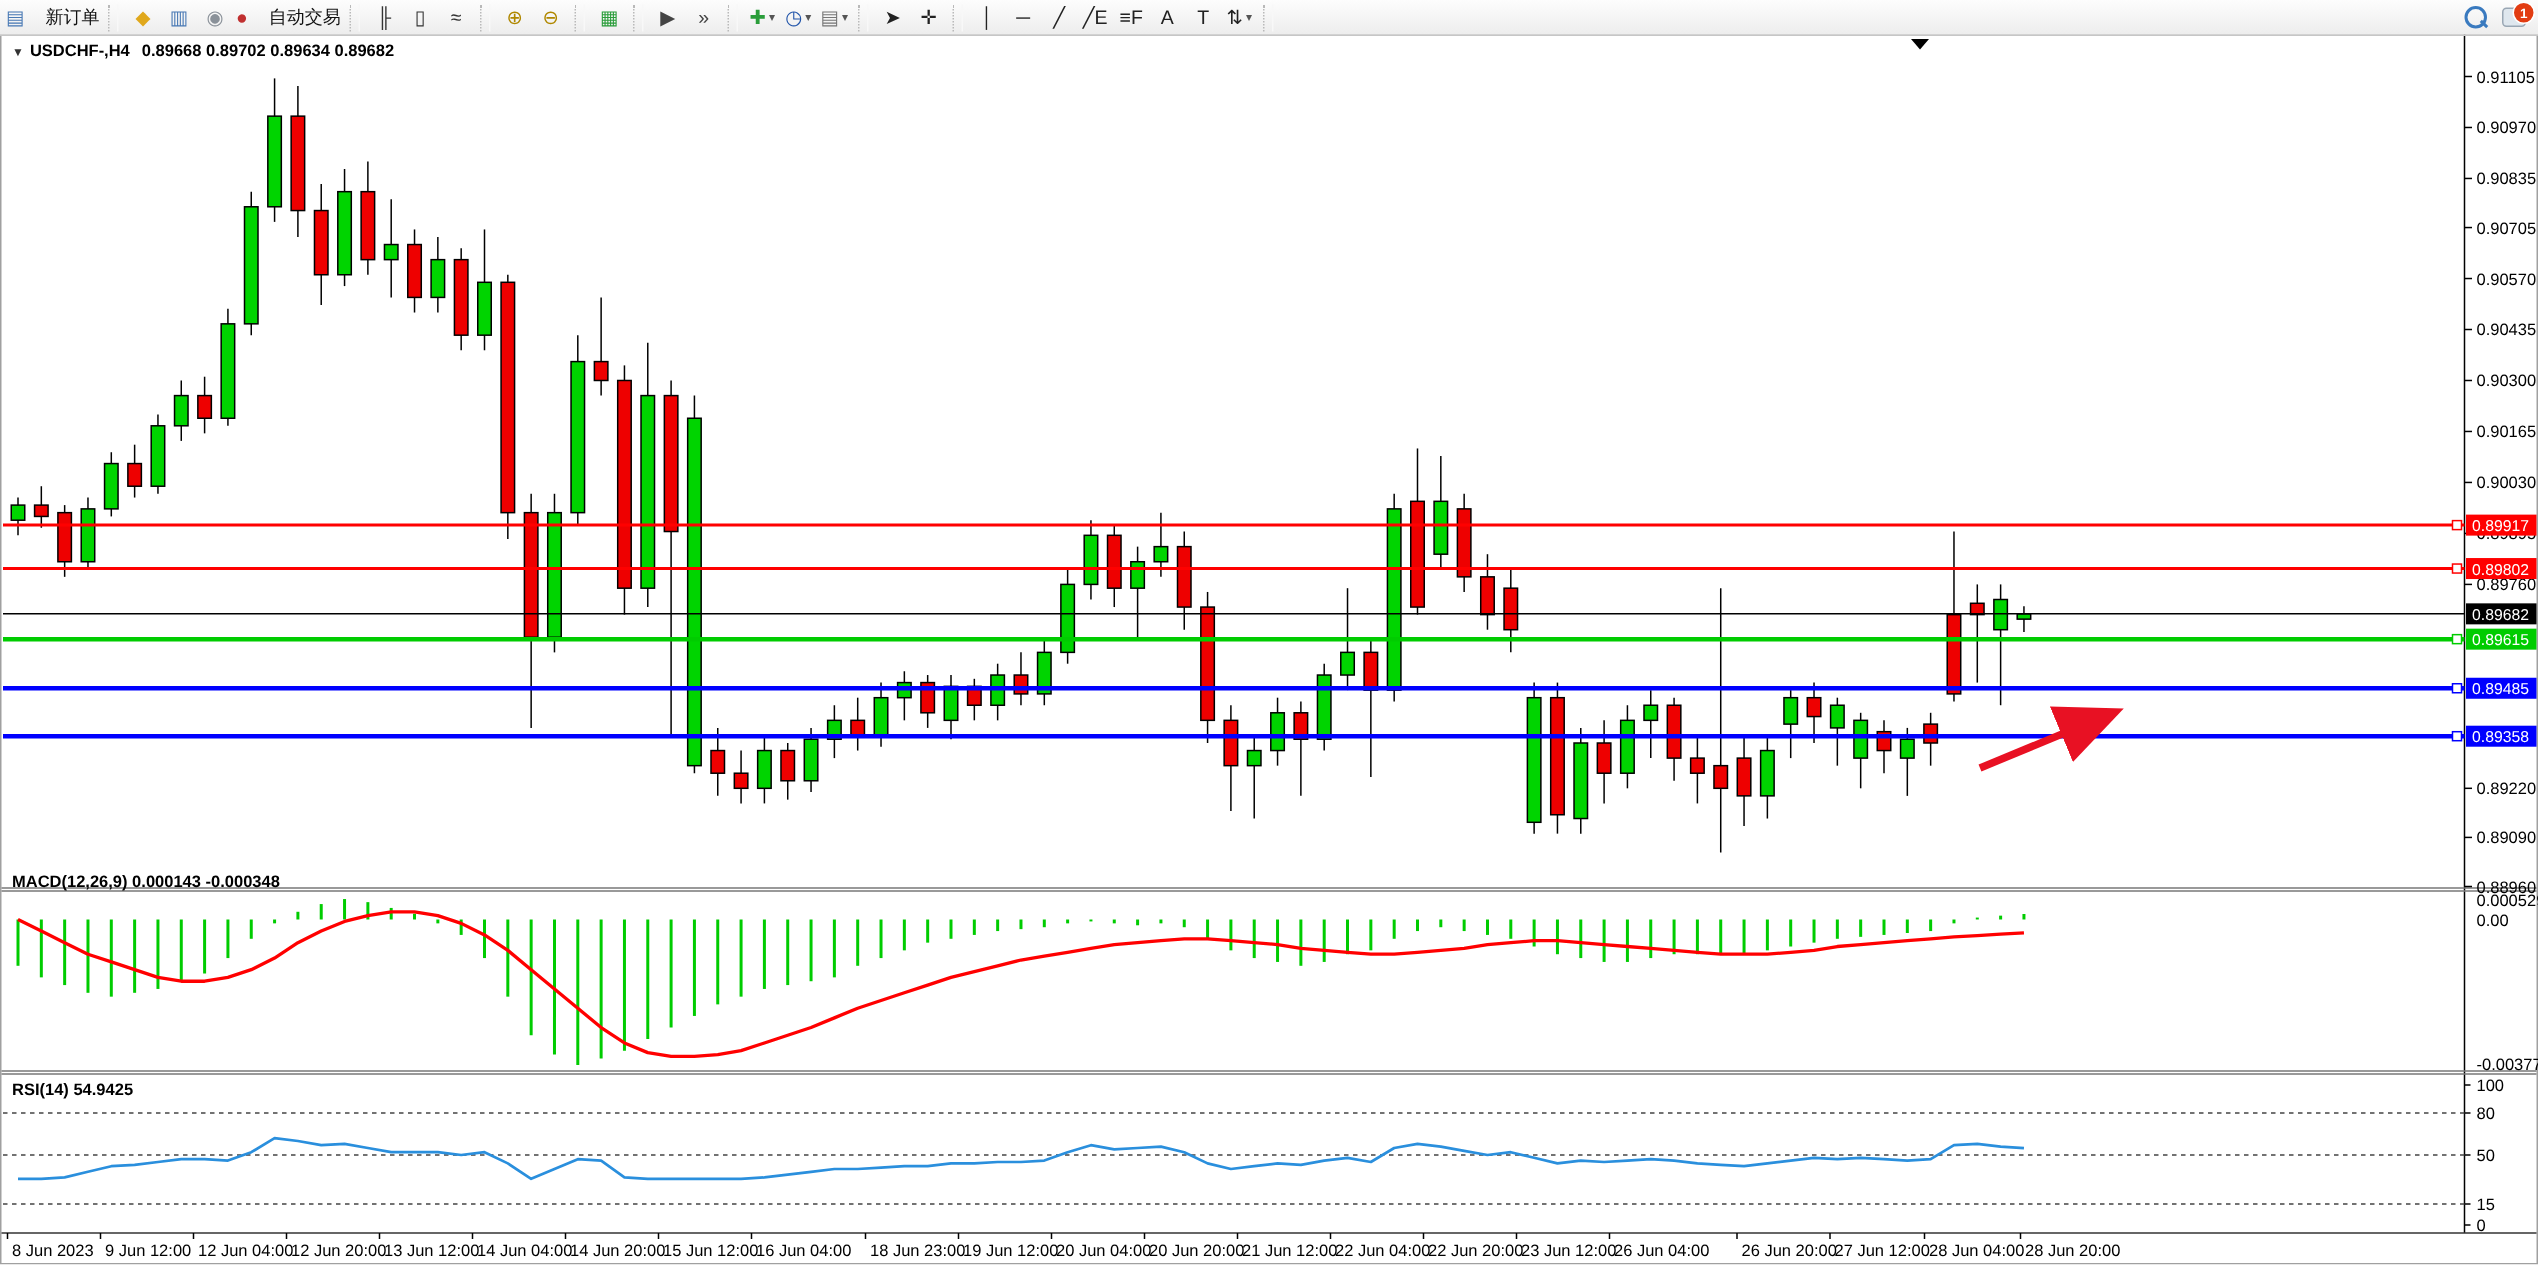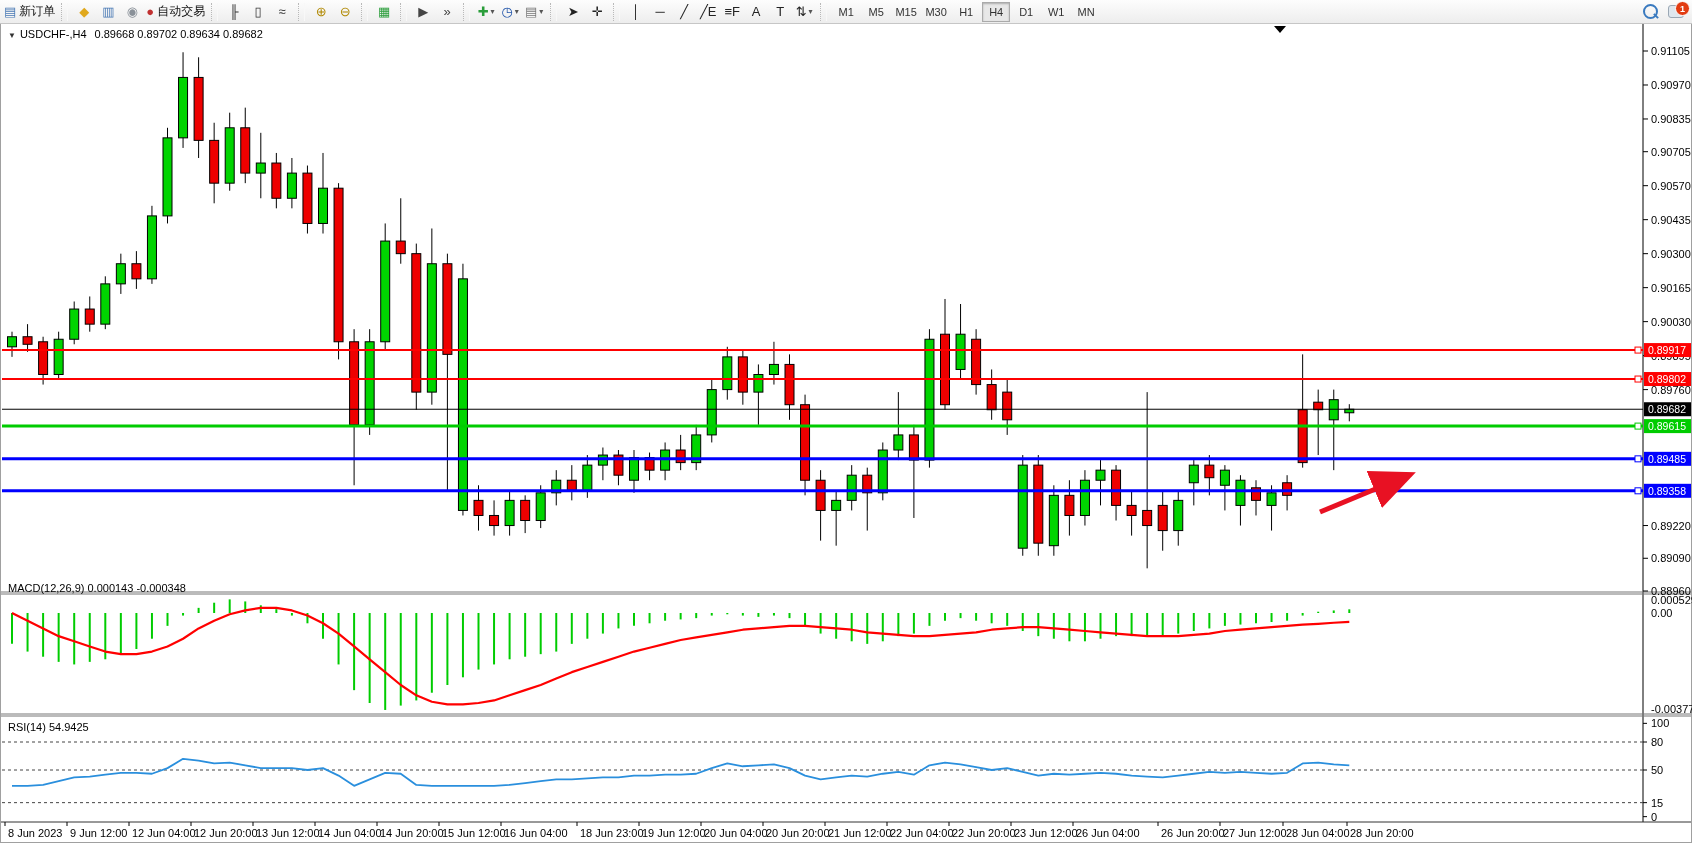--- a/index.html
+++ b/index.html
@@ -4,34 +4,34 @@
 <style>
   html,body{margin:0;padding:0;background:#e9e9e9;font-family:"Liberation Sans",sans-serif;}
   #app{position:relative;width:1692px;height:843px;background:#fff;overflow:hidden;}
   
   #toolbar{position:absolute;left:0;top:0;width:1692px;height:23px;background:linear-gradient(#fdfdfd,#ededed);
     border-bottom:1px solid #c6c6c6;display:flex;align-items:center;font-size:12px;color:#222;z-index:5;}
   .tb-group{display:flex;align-items:center;height:22px;padding:0 2px;}
   .tb-sep{width:5px;height:18px;margin:0 2px;border-left:1px dotted #b9b9b9;border-right:1px solid #f8f8f8;}
   .tb-btn{display:flex;align-items:center;justify-content:center;min-width:20px;height:20px;margin:0 1px;border:1px solid transparent;border-radius:2px;cursor:default;}
   .tb-btn .glyph{font-size:13px;line-height:13px;}
-  .tb-btn .cn{margin-left:3px;font-size:12px;color:#111;white-space:nowrap;}
+  .tb-btn .cn{margin-left:14px;font-size:12px;color:#111;white-space:nowrap;}
   .tb-btn .dd{font-size:8px;color:#555;margin-left:2px;}
   .tf-btn{min-width:26px;height:18px;display:flex;align-items:center;justify-content:center;font-size:11px;color:#333;
     border:1px solid transparent;margin:0 1px;}
   .tf-btn.active{background:#e8e8e8;border:1px solid #aaa;box-shadow:inset 0 1px 2px rgba(0,0,0,.25);}
   #tb-right{margin-left:auto;display:flex;align-items:center;padding-right:8px;}
   .lens{position:relative;width:11px;height:11px;border:2px solid #3a7abf;border-radius:50%;display:inline-block;}
   .lens::after{content:"";position:absolute;left:8px;top:9px;width:6px;height:2px;background:#3a7abf;transform:rotate(45deg);}
   .bubble{position:relative;width:14px;height:11px;background:#dfe7ee;border:1px solid #9aa7b4;border-radius:3px;margin-left:10px;}
   .badge{position:absolute;right:-7px;top:-5px;min-width:13px;height:13px;border-radius:50%;background:#e23c12;color:#fff;
     font-size:9px;font-weight:bold;display:flex;align-items:center;justify-content:center;border:1px solid #fff;}
   
   #chartsvg{position:absolute;left:0;top:0;z-index:1;}
-  .overlay{position:absolute;z-index:2;font-size:11px;color:#000;white-space:nowrap;}
+  .overlay{position:absolute;z-index:2;font-size:11px;color:#000;white-space:nowrap;font-weight:bold;}
   #title-line{left:8px;top:28px;}
   #title-line .tri{font-size:8px;color:#333;margin-right:4px;}
   #title-line .quotes{margin-left:8px;}
   #macd-label{left:8px;top:582px;}
   #rsi-label{left:8px;top:721px;}
 </style>
 </head>
 <body>
 <div id="app">
 
@@ -140,31 +140,20 @@
         </div>
         <div class="tb-btn">
           <span class="glyph" style="color: rgb(34, 34, 34);">T</span>
         </div>
         <div class="tb-btn">
           <span class="glyph" style="color: rgb(34, 34, 34);">⇅</span>
           <span class="dd">▾</span>
         </div>
       </div>
       <div class="tb-sep"></div>
-      <div class="tb-group">
-        <div class="tf-btn">M1</div>
-        <div class="tf-btn">M5</div>
-        <div class="tf-btn">M15</div>
-        <div class="tf-btn">M30</div>
-        <div class="tf-btn">H1</div>
-        <div class="tf-btn active">H4</div>
-        <div class="tf-btn">D1</div>
-        <div class="tf-btn">W1</div>
-        <div class="tf-btn">MN</div>
-      </div>
       <div id="tb-right">
         <span class="lens"></span>
         <span class="bubble">
           <span class="badge">1</span>
         </span>
       </div>
     </div>
 
   <svg id="chartsvg" width="1692" height="843">
       <rect x="0.5" y="23.5" width="1691" height="819" fill="#fff" stroke="#a0a0a0"></rect>

